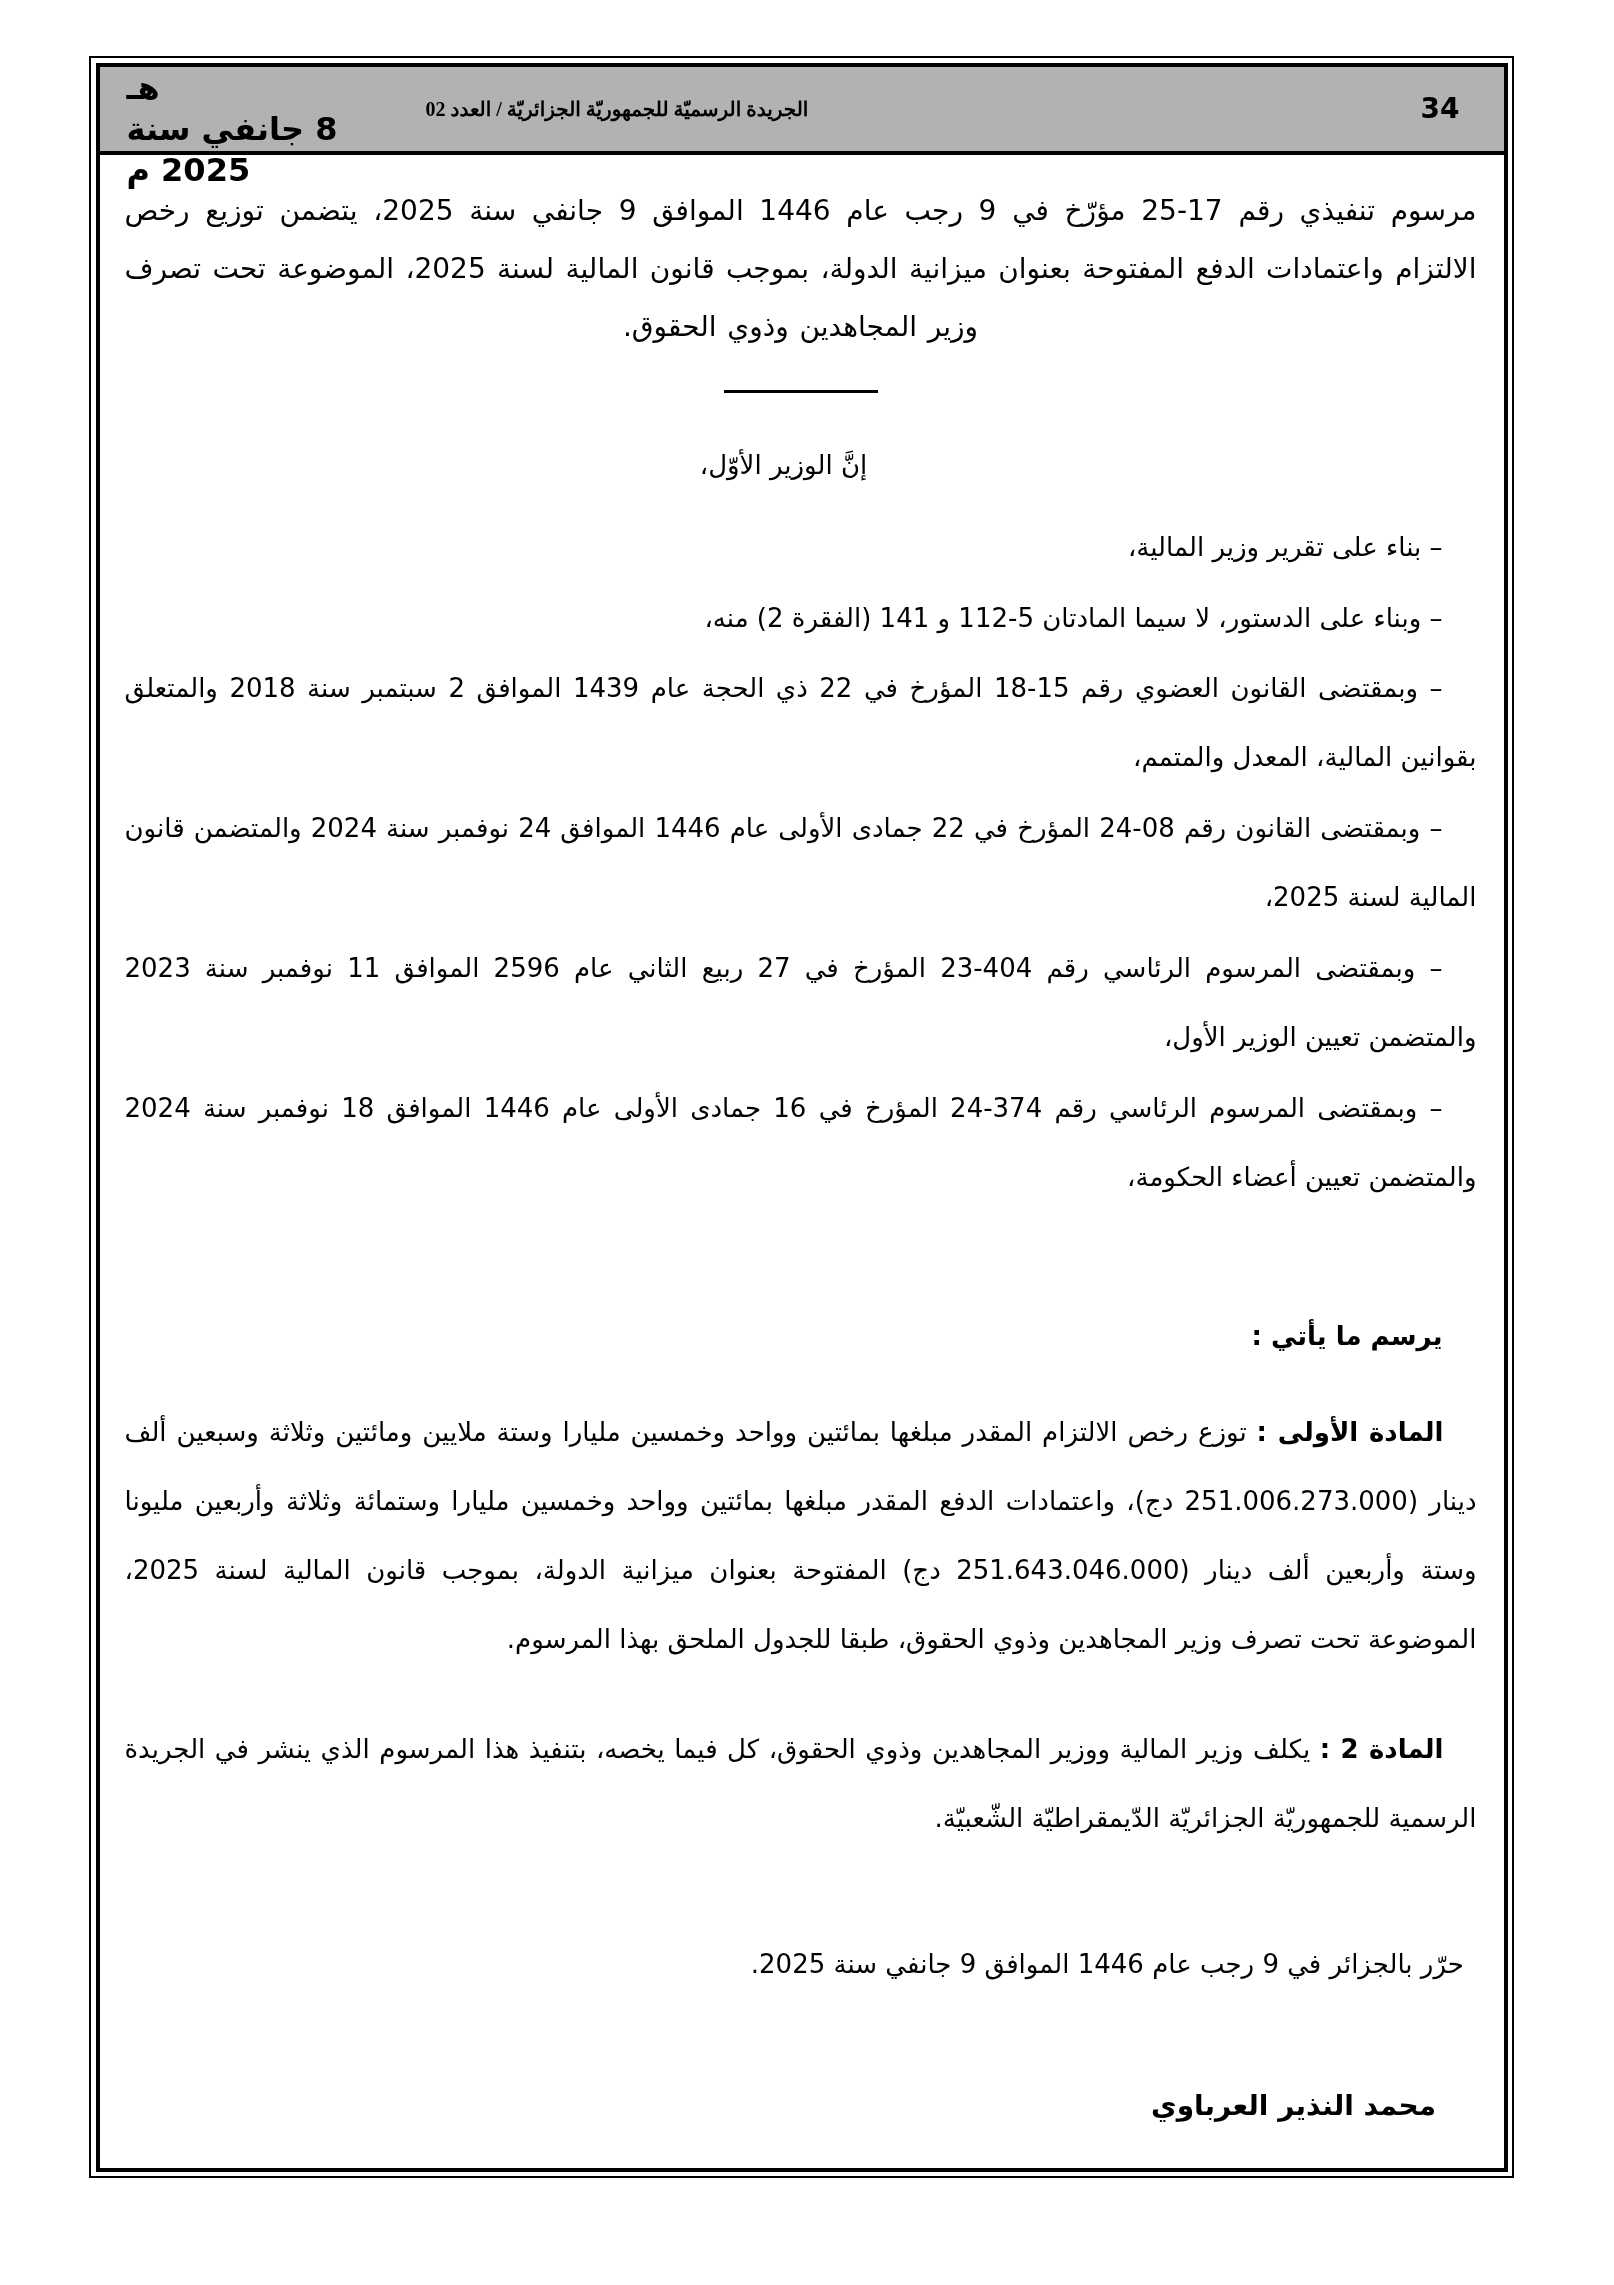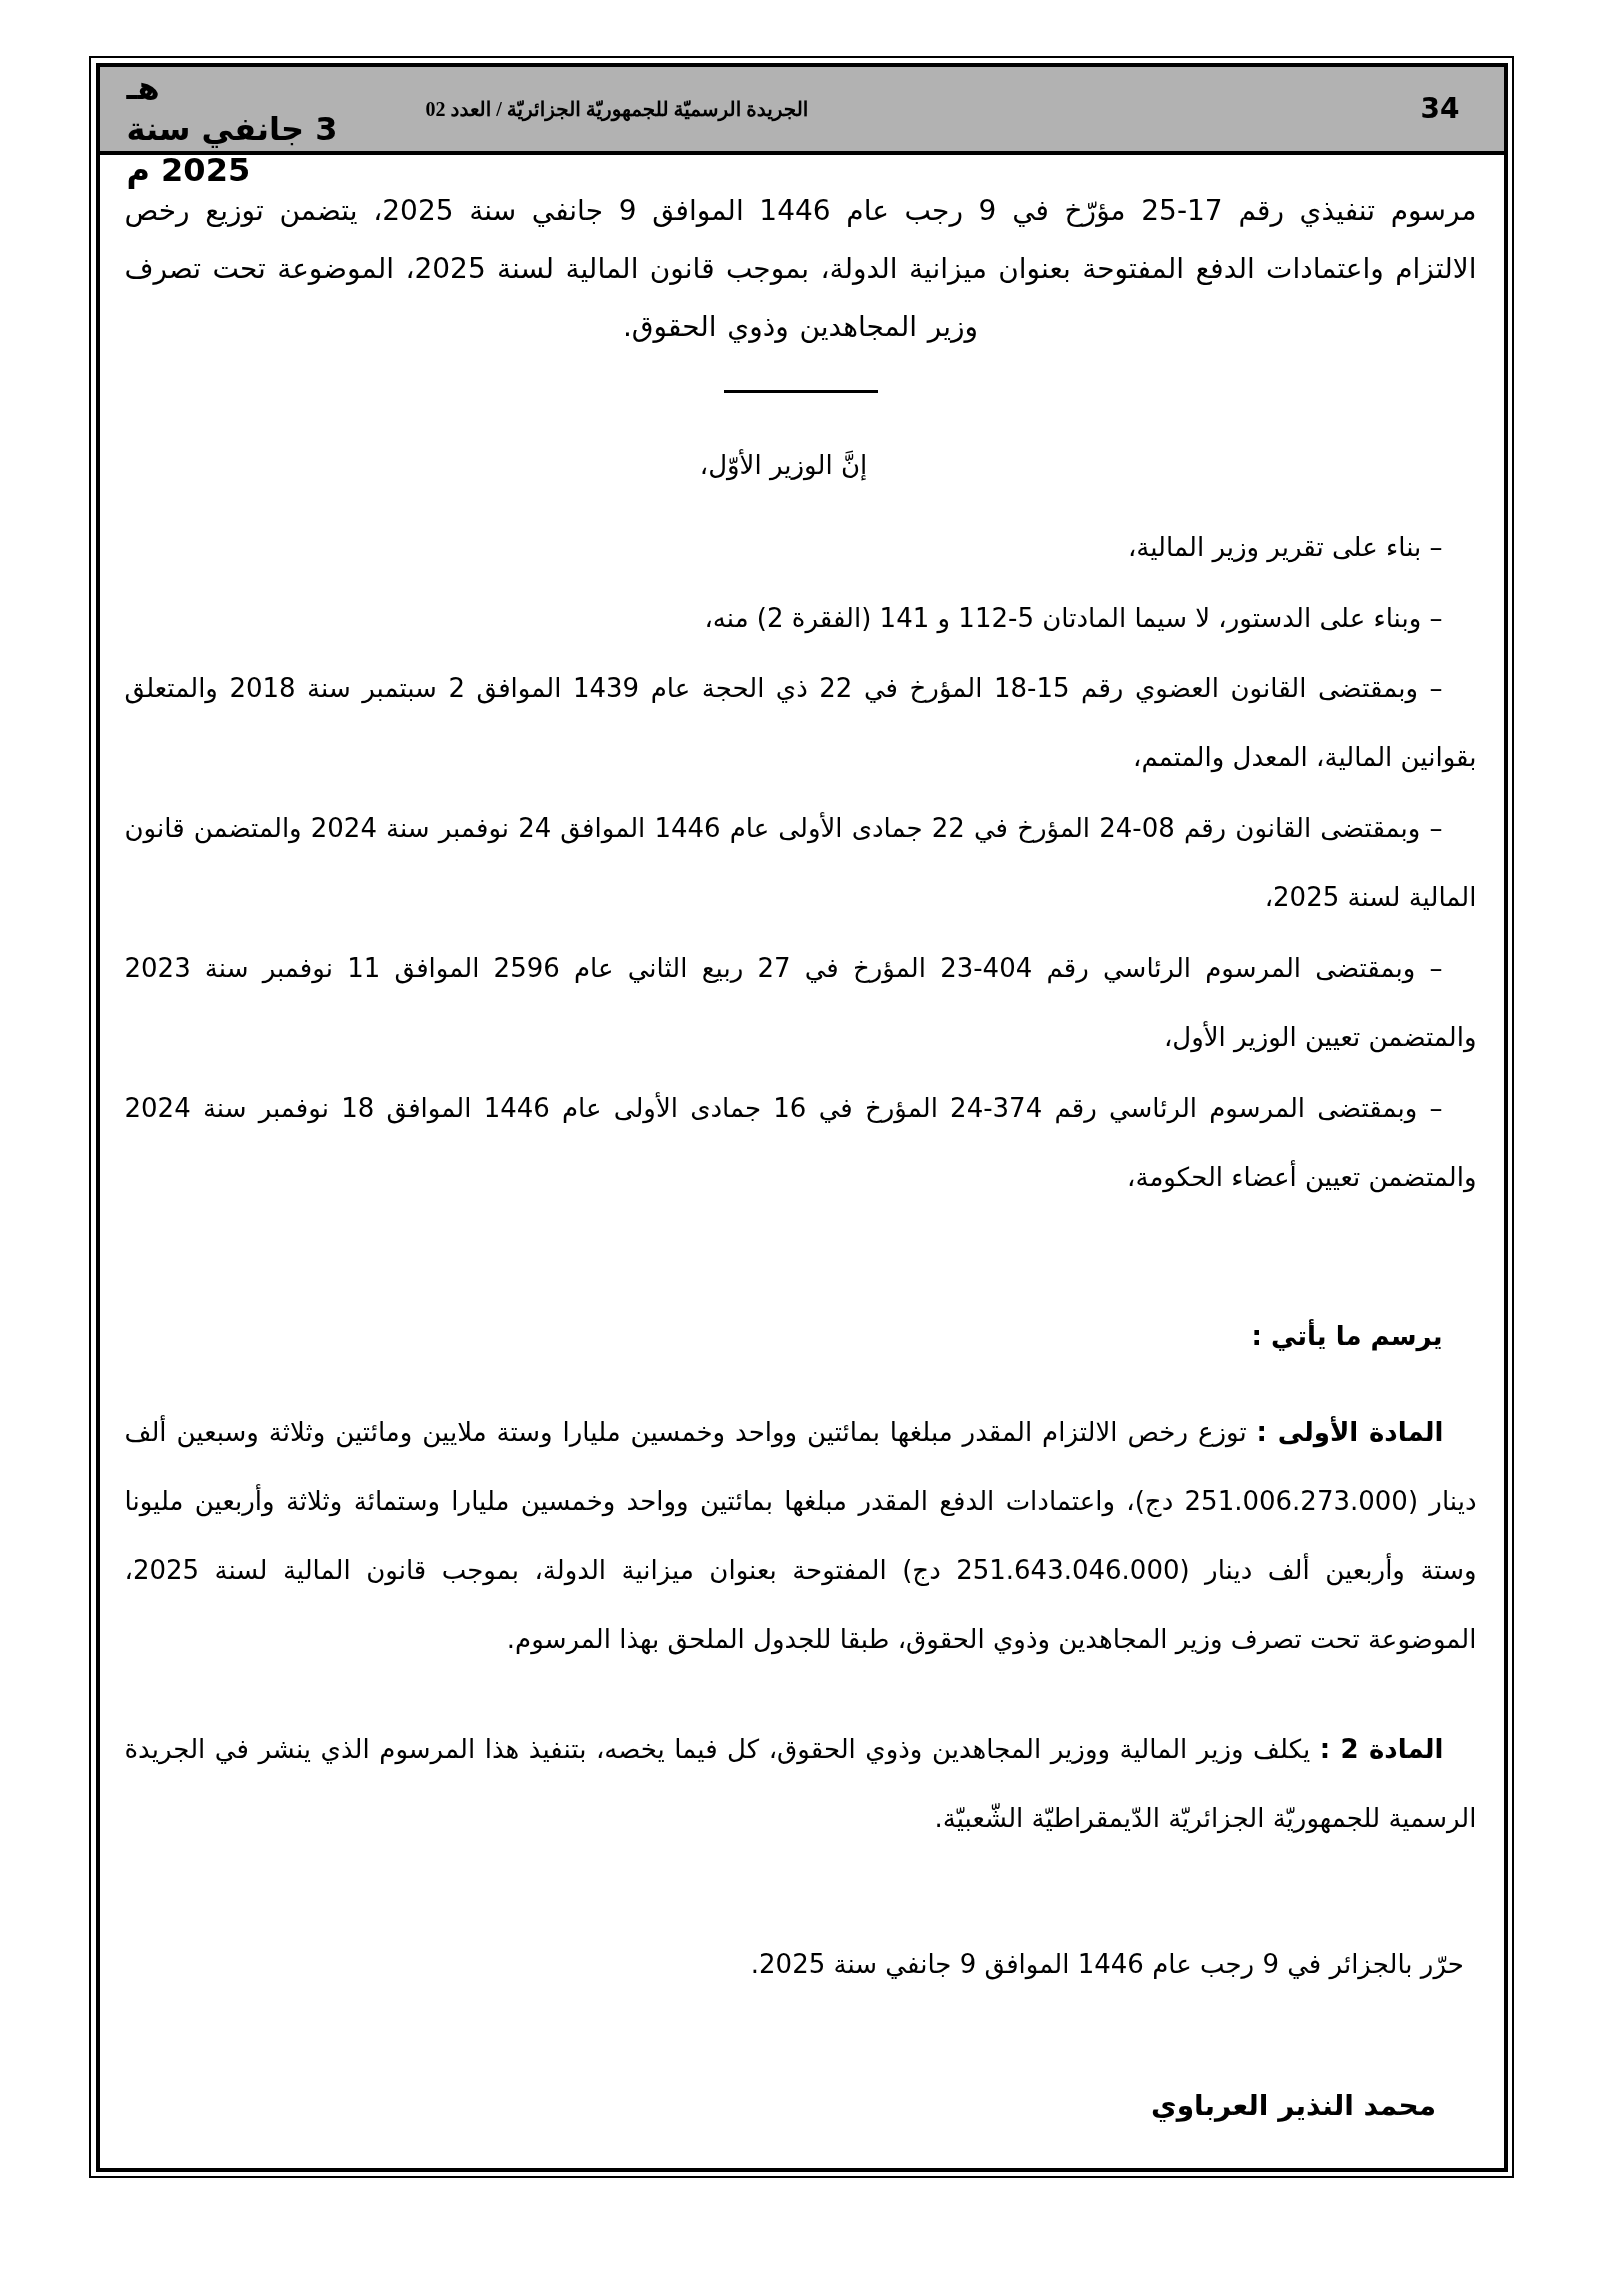--- a/index.html
+++ b/index.html
@@ -126,21 +126,21 @@
 
 <div class="page">
   <div class="frame-outer">
     <div class="frame-inner">
 
       <div class="band">
         <div class="page-num">34</div>
         <div class="band-title">الجريدة الرسميّة للجمهوريّة الجزائريّة / العدد 02</div>
         <div class="dates">
           <div>9 رجب عام 1446 هـ</div>
-          <div>3 جانفي سنة 2025 م</div>
+          <div>8 جانفي سنة 2025 م</div>
         </div>
       </div>
 
       <div class="content">
 
         <p class="doc-title">مرسوم تنفيذي رقم 17-25 مؤرّخ في 9 رجب عام 1446 الموافق 9 جانفي سنة 2025، يتضمن توزيع رخص الالتزام واعتمادات الدفع المفتوحة بعنوان ميزانية الدولة، بموجب قانون المالية لسنة 2025، الموضوعة تحت تصرف وزير المجاهدين وذوي الحقوق.</p>
 
         <div class="sep"></div>
 
         <p class="intro">إنَّ الوزير الأوّل،</p>

